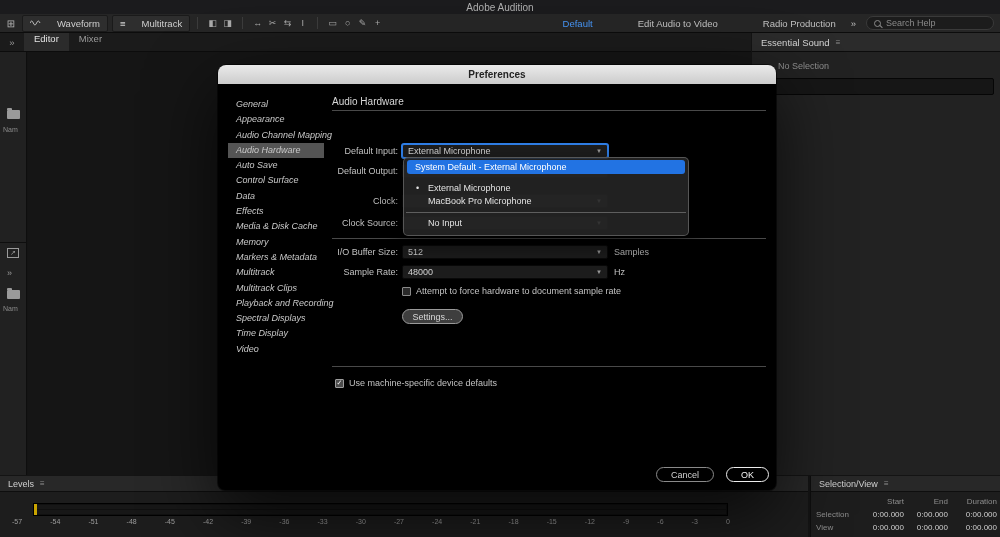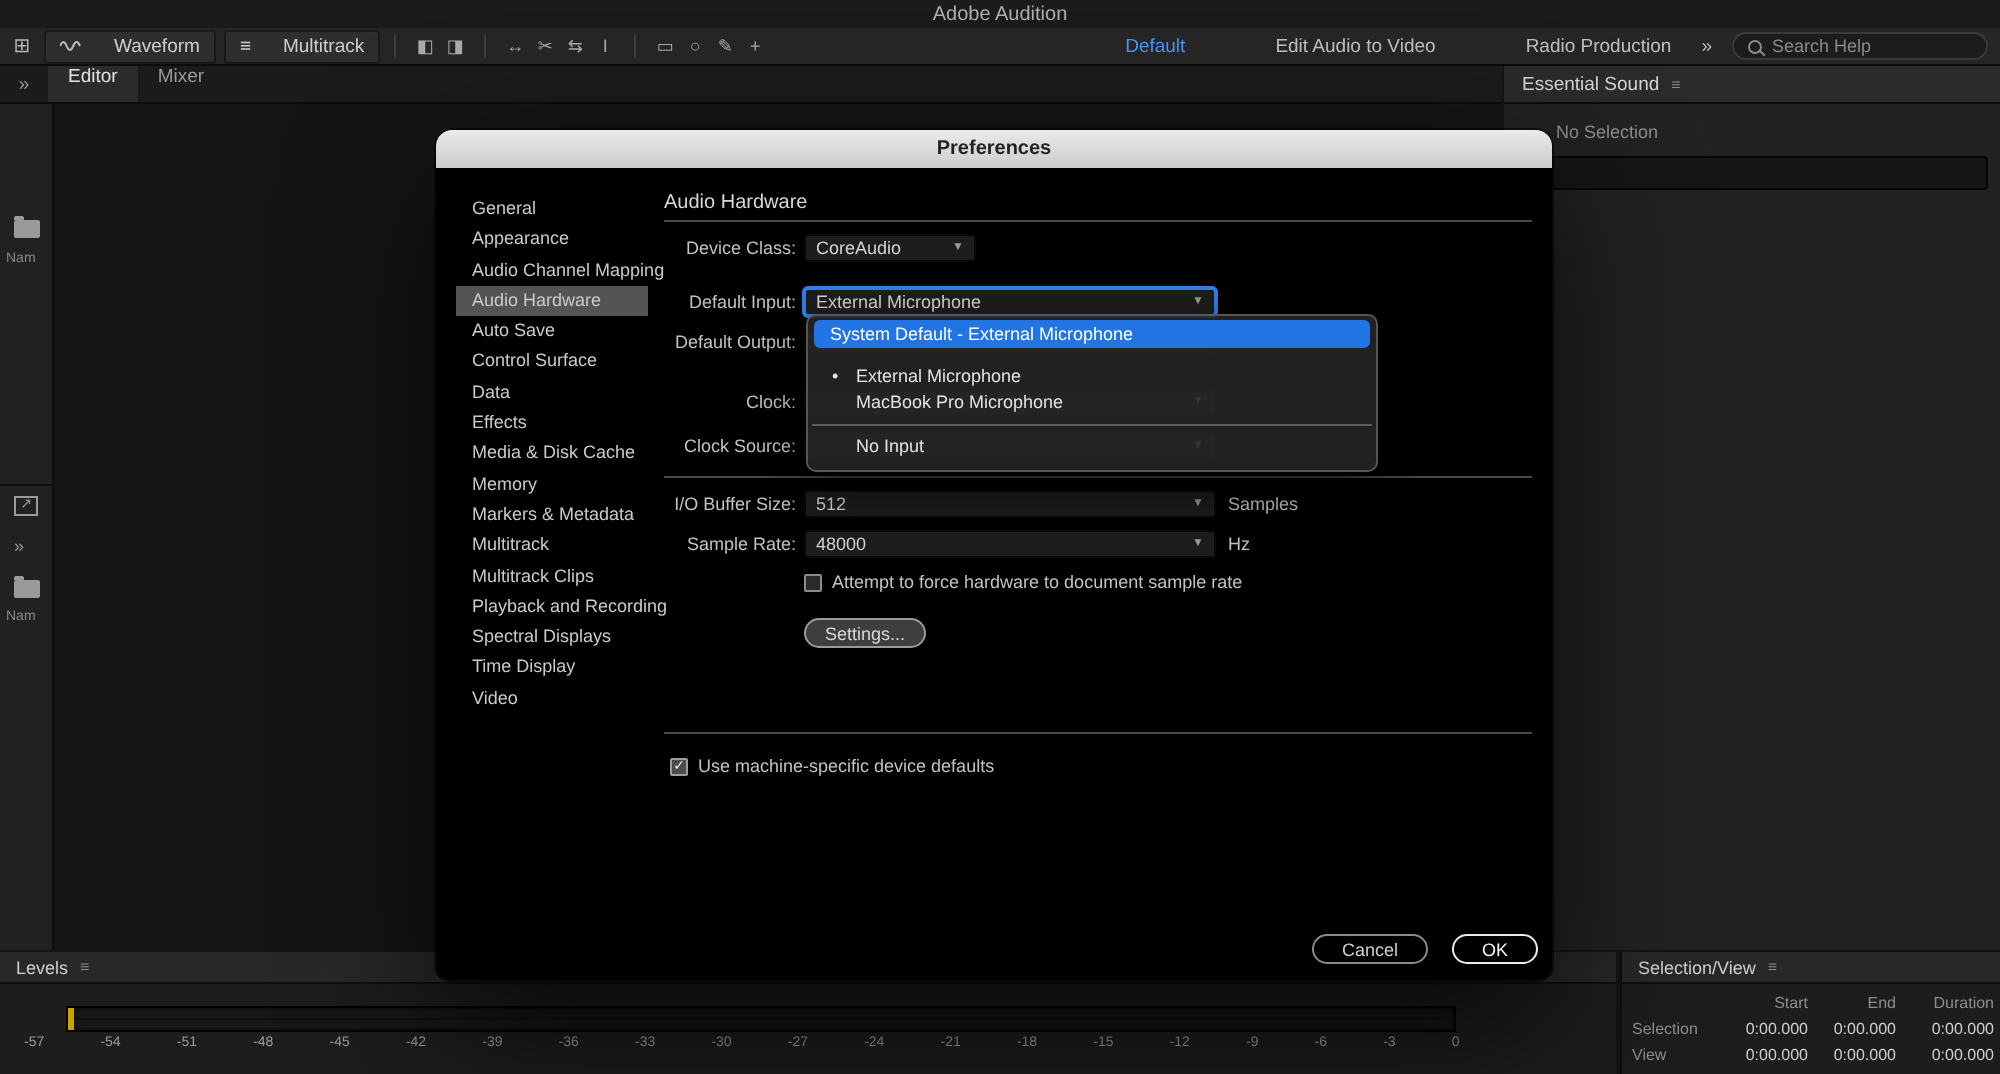--- a/index.html
+++ b/index.html
@@ -75,21 +75,21 @@
              grid-template-columns:44px 44px 44px 49px; grid-auto-rows:13px; align-items:center; font-size:8px; }
   .sv-h { color:#8d8d8d; text-align:right; }
   .sv-label { color:#8d8d8d; text-align:left; }
   .sv-val { color:#cfcfcf; text-align:right; }
 
   
   .dialog { position:absolute; left:218px; top:65px; width:558px; height:425px; background:#000000;
             border-radius:9px 9px 7px 7px; box-shadow:0 25px 70px rgba(0,0,0,.7), 0 0 0 1px rgba(0,0,0,.55); z-index:10; }
   .dialog-titlebar { height:19px; background:linear-gradient(#eaeaea,#cccccc); border-radius:8px 8px 0 0;
                      display:flex; align-items:center; justify-content:center; font-size:10px; font-weight:bold; color:#242424; }
-  .cat-list { position:absolute; left:10px; top:32px; width:96px; font-size:9px; color:#cacaca; }
+  .cat-list { position:absolute; left:10px; top:32px; width:96px; font-size:9px; color:#cacaca;font-style:italic; }
   .cat-item { height:15.3px; line-height:15.3px; padding-left:8px; white-space:nowrap; }
   .cat-item.selected { background:#545454; }
   .section-title { position:absolute; left:114px; top:31px; font-size:10px; color:#d6d6d6; }
   .hr { position:absolute; left:114px; right:10px; height:1px; background:#494949; }
   .frow { position:absolute; left:114px; right:8px; height:14px; display:flex; align-items:center; }
   .flabel { width:66px; text-align:right; font-size:9px; color:#c2c2c2; margin-right:4px; flex:0 0 auto; }
   .fselect { height:14px; background:#1d1d1d; border:1px solid #090909; border-radius:2px; display:flex;
              align-items:center; justify-content:space-between; padding:0 5px; font-size:9px; color:#d4d4d4; }
   .fselect .chev { font-size:6px; color:#9a9a9a; margin-left:6px; }
   .w-small { width:86px; } .w-wide { width:206px; }
@@ -315,27 +315,20 @@
       <div class="cat-item">Spectral Displays</div>
 
       <div class="cat-item">Time Display</div>
 
       <div class="cat-item">Video</div>
     </div>
 
   <div class="section-title">Audio Hardware</div>
   <div class="hr" style="top:45px;"></div>
 
-  <div class="frow" style="top:52px;">
-    <span class="flabel">Device Class:</span>
-    <div class="fselect w-small">
-      <span>CoreAudio</span>
-      <span class="chev">▼</span>
-    </div>
-  </div>
 
   <div class="frow" style="top:79px;">
     <span class="flabel">Default Input:</span>
     <div class="fselect w-wide focused">
       <span>External Microphone</span>
       <span class="chev">▼</span>
     </div>
   </div>
 
   <div class="frow" style="top:99px;">

